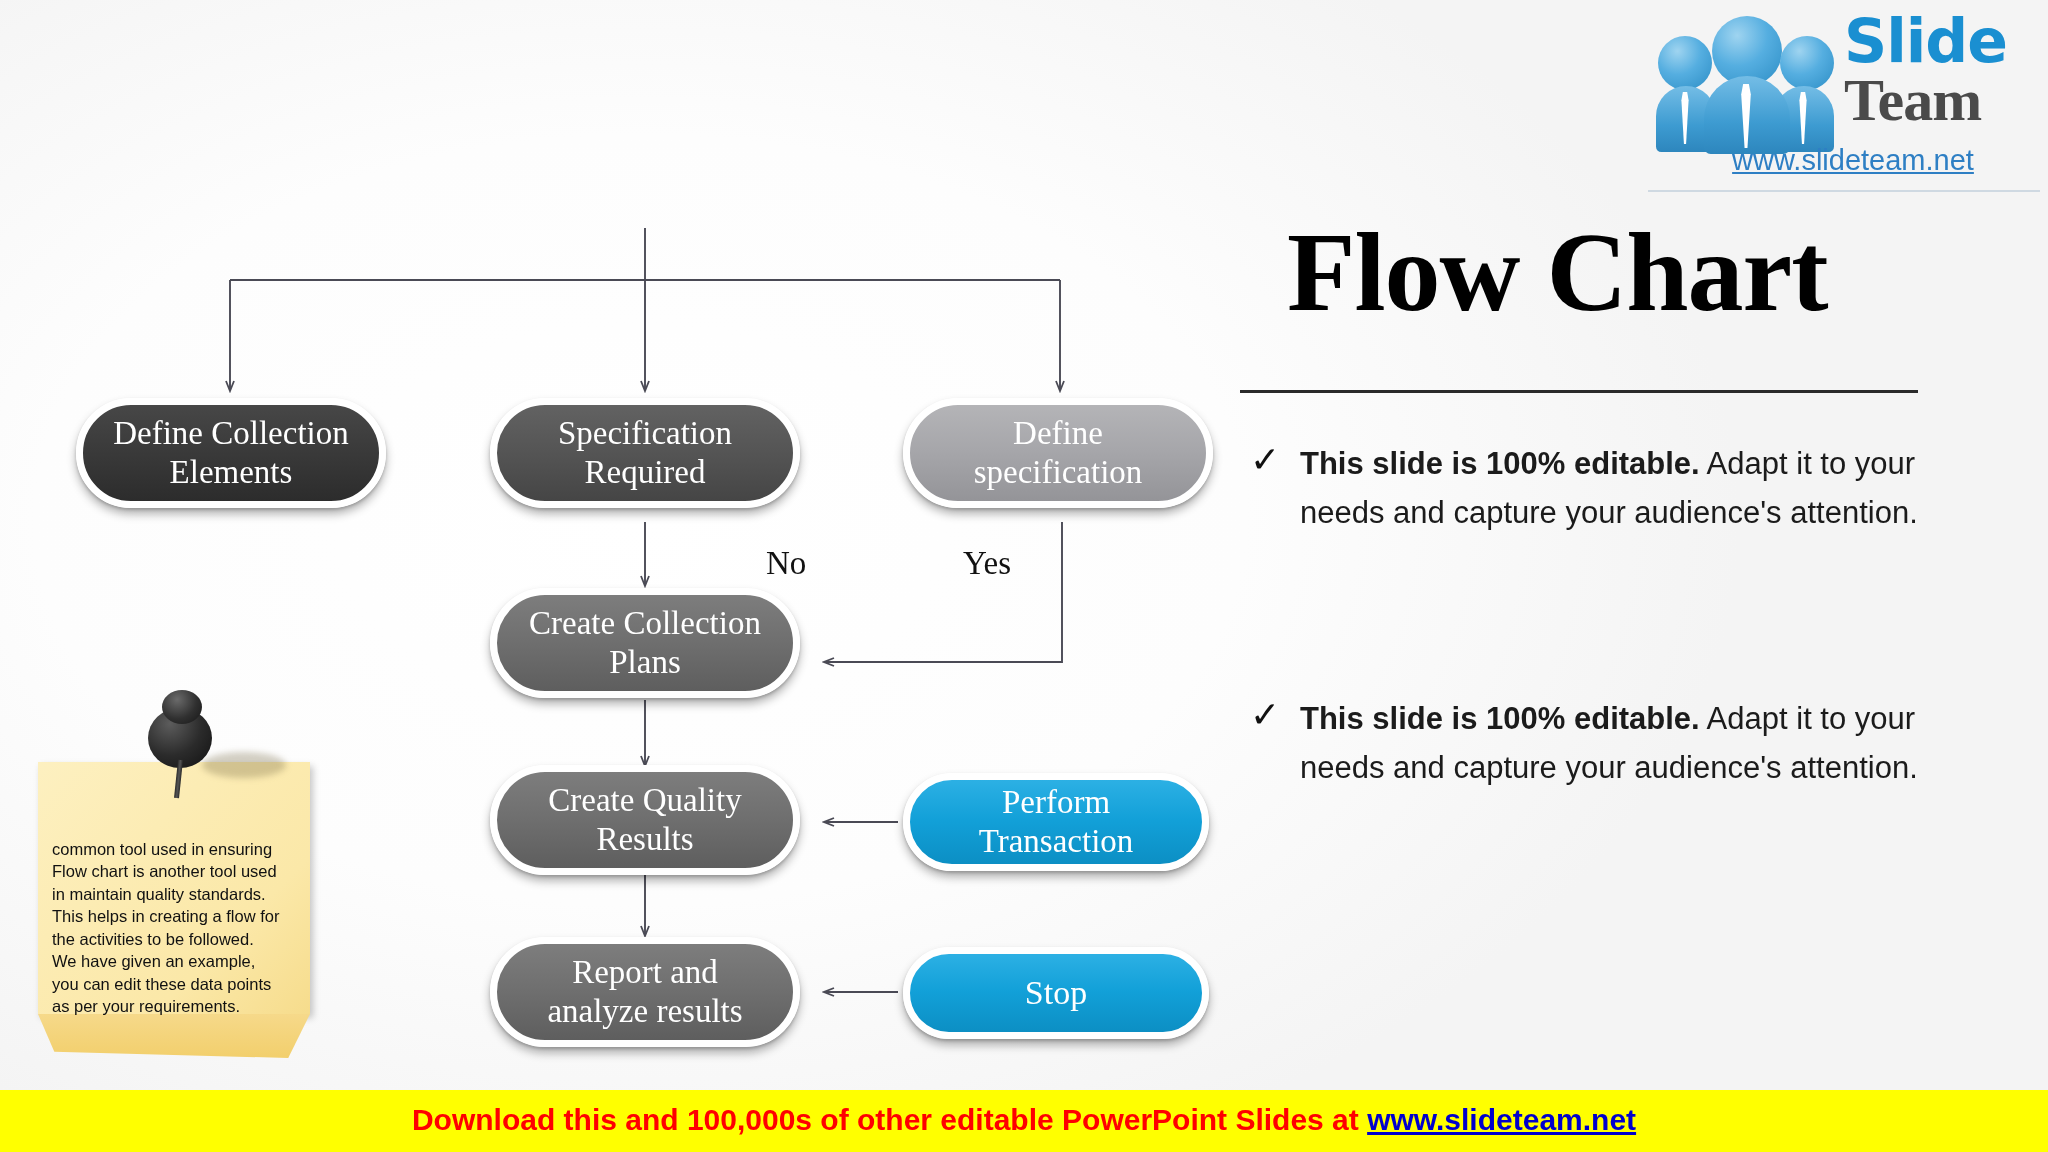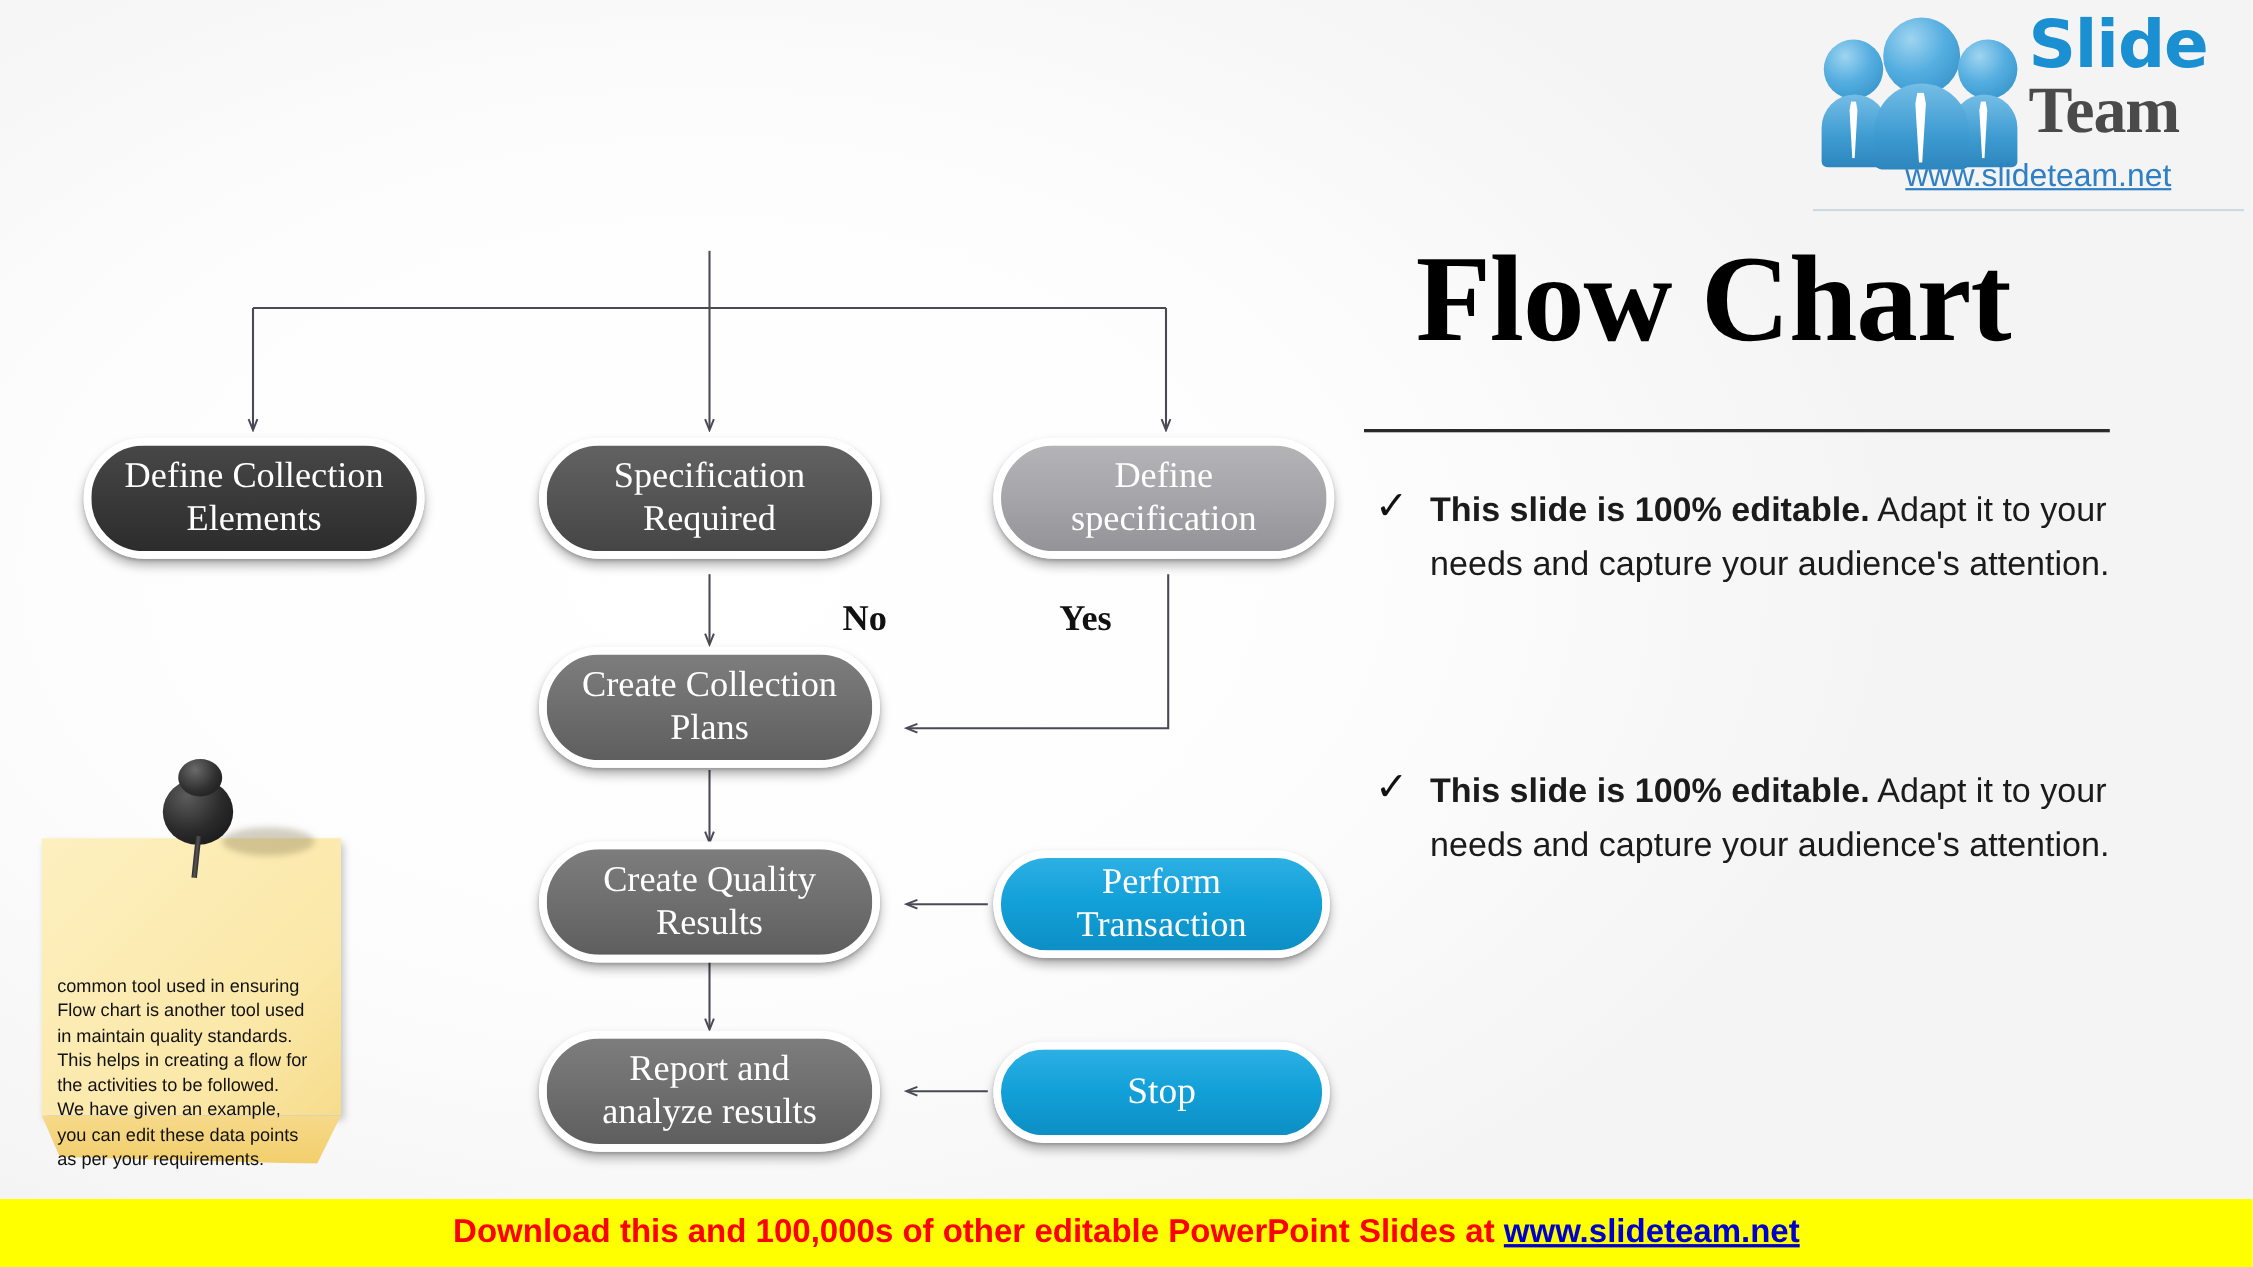--- a/index.html
+++ b/index.html
@@ -74,34 +74,34 @@
   .n-mid{background:linear-gradient(180deg,#626262 0%,#555555 48%,#454545 100%);}
   .n-grey{background:linear-gradient(180deg,#7d7d7d 0%,#6f6f6f 48%,#5e5e5e 100%);}
   .n-light{background:linear-gradient(180deg,#b4b4b7 0%,#a6a6aa 48%,#949498 100%);}
 
   
   #wires{position:absolute;left:0;top:0;width:2048px;height:1152px;pointer-events:none;}
 
   .flag{
     position:absolute;
     font-family:"Liberation Serif", serif;
-    font-weight:bold;font-size:33px;color:#111;
+    font-weight:normal;font-size:33px;color:#111;
   }
 
   
   #sticky{position:absolute;left:38px;top:762px;width:272px;height:252px;
     background:linear-gradient(135deg,#fdf0c0 0%,#fbe8a8 70%,#f6dc8c 100%);
     box-shadow:3px 4px 7px rgba(0,0,0,.22);}
   #sticky-fold{position:absolute;left:38px;top:1014px;width:272px;height:44px;
     background:linear-gradient(180deg,#f6d98a 0%,#f2cf6c 100%);
     clip-path:polygon(0 0,100% 0,92% 100%,6% 86%);
     box-shadow:2px 3px 6px rgba(0,0,0,.18);}
   #sticky-txt{position:absolute;left:52px;top:838px;width:248px;
     font-size:16.5px;line-height:1.36;color:#111;
-    font-family:"Liberation Sans", sans-serif;white-space:pre-line;margin-top:48px;}
+    font-family:"Liberation Sans", sans-serif;white-space:pre-line;}
   #pin{position:absolute;left:140px;top:690px;width:86px;height:108px;}
   #pin .cap{position:absolute;left:8px;top:18px;width:64px;height:60px;border-radius:50%;
     background:radial-gradient(circle at 34% 26%,#5c5c5c 0%,#2b2b2b 52%,#111 100%);}
   #pin .top{position:absolute;left:22px;top:0px;width:40px;height:34px;border-radius:50%;
     background:radial-gradient(circle at 38% 28%,#6a6a6a 0%,#303030 55%,#151515 100%);}
   #pin .needle{position:absolute;left:36px;top:70px;width:5px;height:38px;
     background:linear-gradient(90deg,#2a2a2a,#555,#2a2a2a);transform:rotate(6deg);}
   #pin .shadow{position:absolute;left:62px;top:62px;width:84px;height:26px;border-radius:50%;
     background:rgba(120,110,70,.32);filter:blur(3px);}
 

